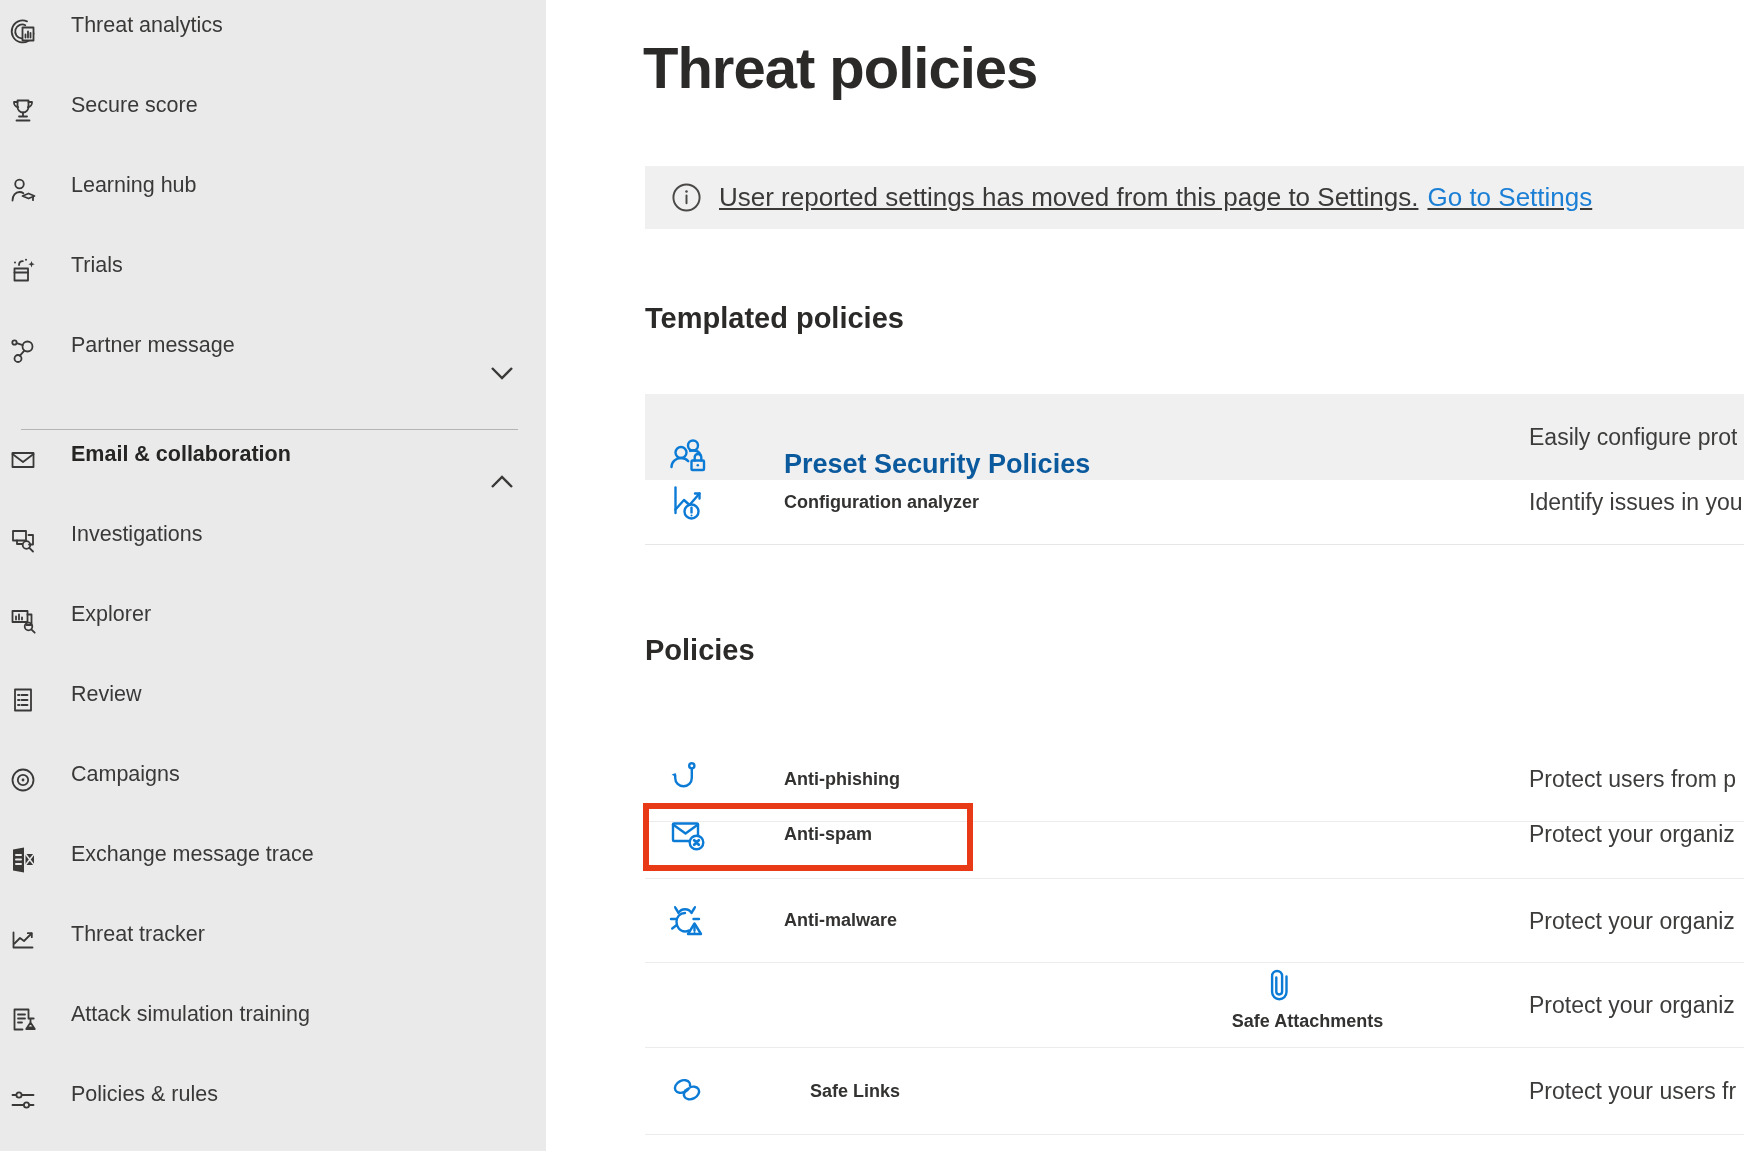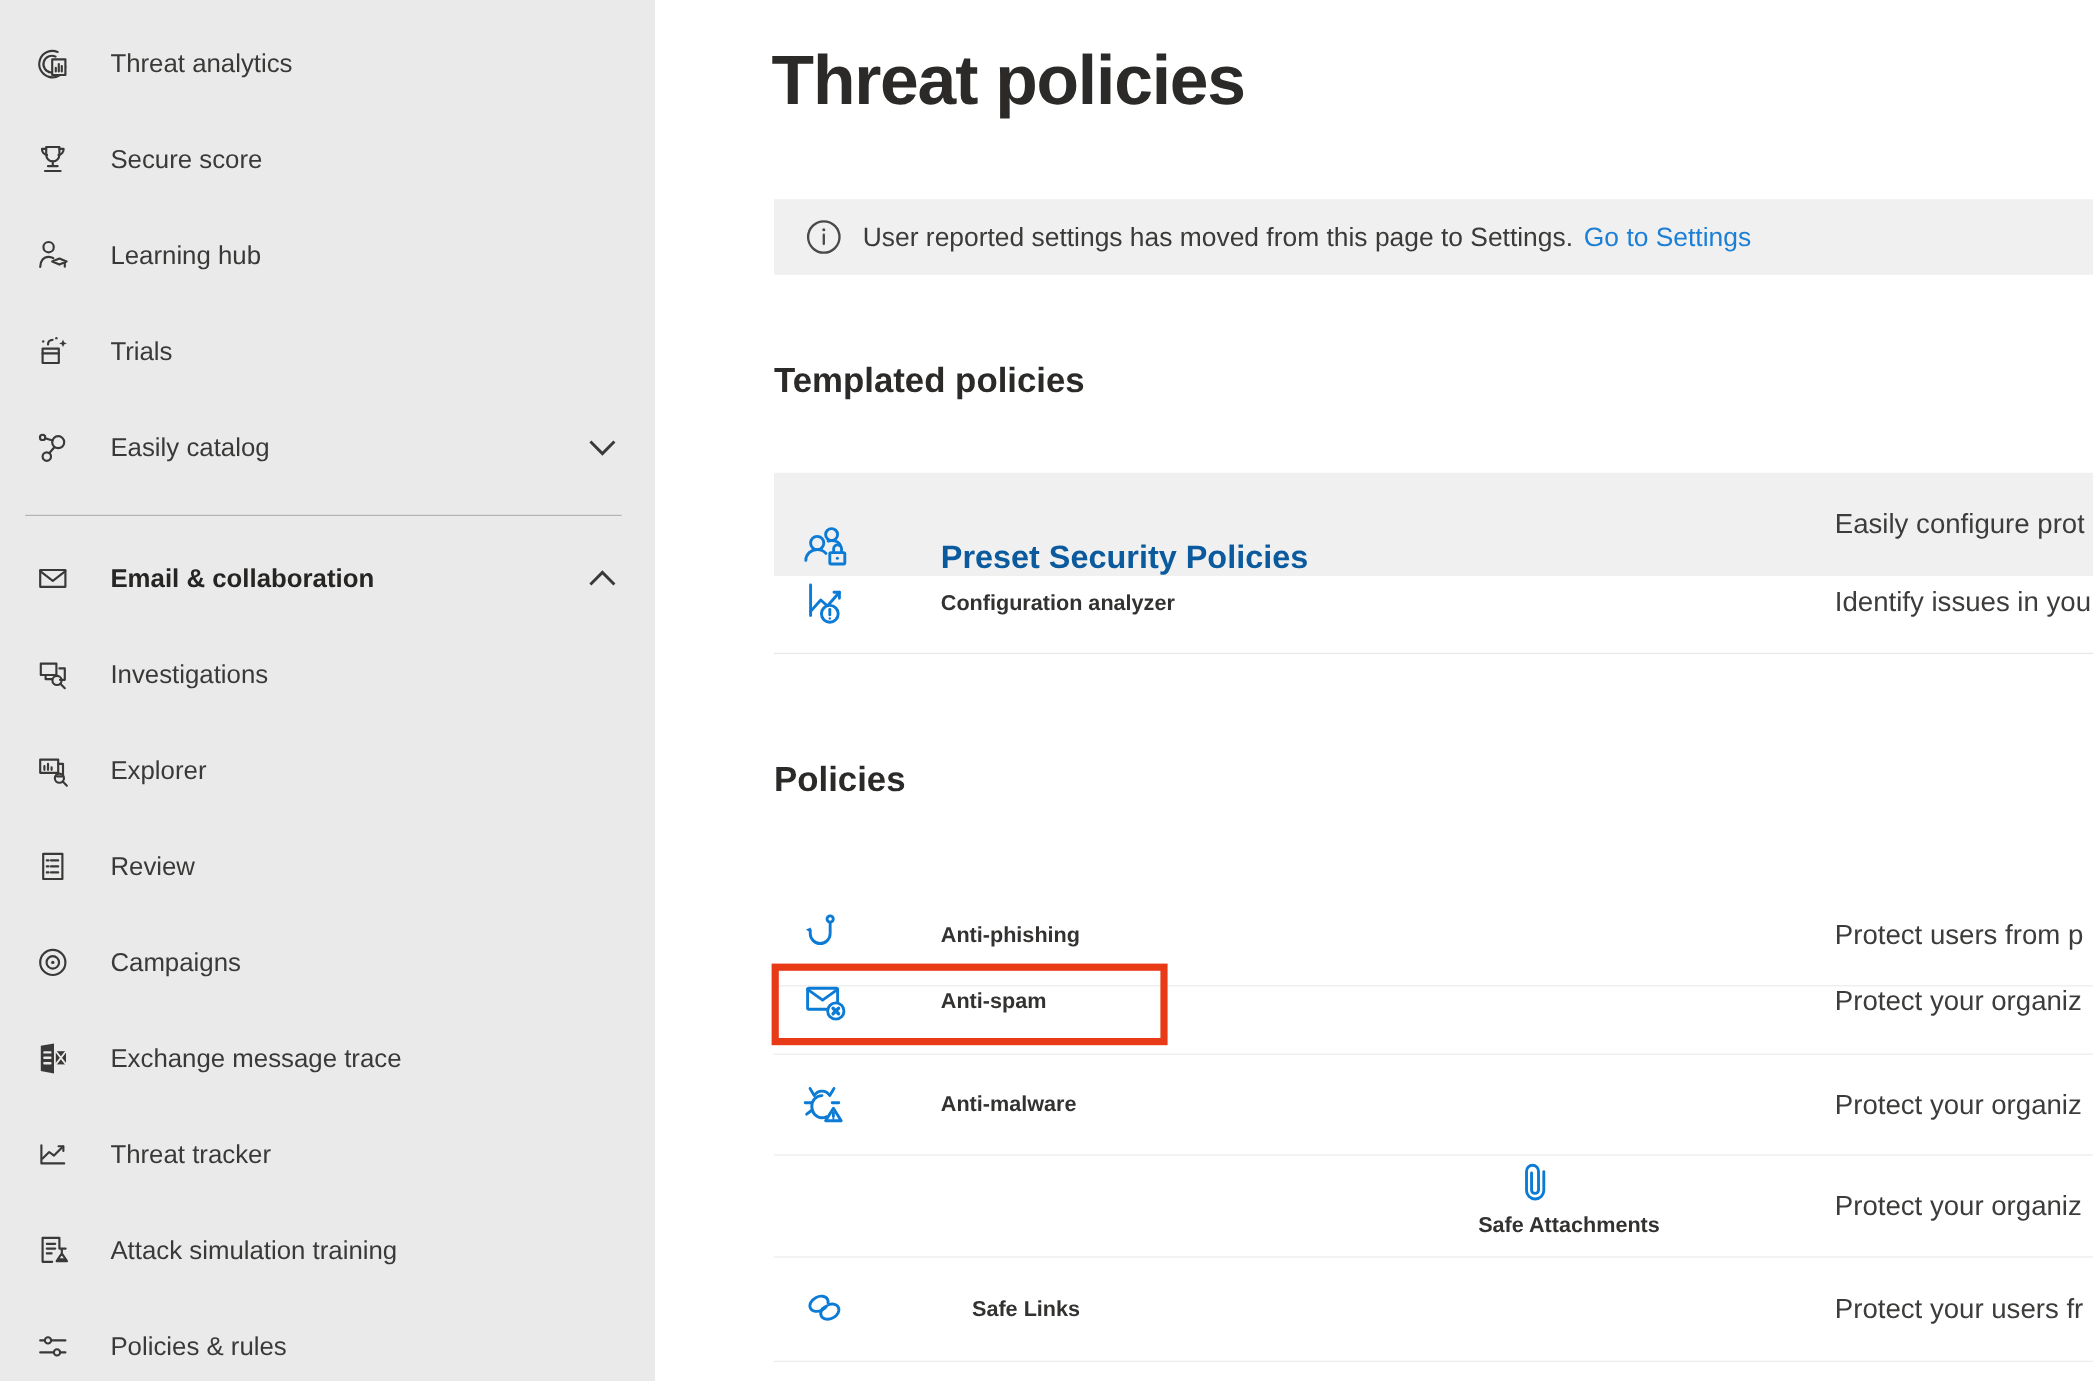--- a/index.html
+++ b/index.html
@@ -2,33 +2,33 @@
 <html><head>
 <meta charset="utf-8">
 <style>
   * { margin:0; padding:0; box-sizing:border-box; }
   html,body { width:1744px; height:1151px; overflow:hidden; background:#fff;
     font-family:"Liberation Sans", sans-serif; }
 
   
   .sidebar { position:absolute; left:0; top:0; width:546px; height:1151px; background:#eaeaea; }
   .nav { padding-top:13px; }
-  .item { height:80px; display:flex; align-items:center; padding-left:26px; position:relative; cursor:pointer; }
+  .item { height:80px; display:flex; align-items:flex-start; padding-left:5px; position:relative; cursor:pointer; }
   .item .icn { width:36px; height:36px; flex:none; }
   .item .lbl { margin-left:30px; font-size:21.5px; color:#3a3938; white-space:nowrap; }
   .item.bold .lbl { font-weight:700; color:#262524; }
   .chev { position:absolute; right:32px; top:50%; transform:translateY(-50%); }
   .side-divider { height:1px; background:#b6b4b2; margin:16px 28px 12px 21px; }
   svg.s { stroke:#3a3938; fill:none; stroke-width:1.8; stroke-linecap:round; stroke-linejoin:round; }
 
   
   .main { position:absolute; left:546px; top:0; width:1352px; height:1151px; background:#fff; overflow:hidden; }
   .page-title { position:absolute; left:97px; top:34px; font-size:58px; font-weight:700; color:#2b2a29; letter-spacing:-1px; white-space:nowrap; }
   .banner { position:absolute; left:99px; right:0; top:166px; height:63px; background:#f0f0f0; display:flex; align-items:center; }
-  .banner .btext { margin-left:17px; font-size:22px; color:#3b3a39; white-space:nowrap; }
+  .banner .btext { margin-left:17px; font-size:26px; color:#3b3a39; white-space:nowrap;text-decoration:underline; }
   .banner .info { margin-left:26px; width:31px; height:31px; flex:none; }
   .banner a { color:#1b7fd6; text-decoration:none; margin-left:9px; cursor:pointer; }
   .h2 { position:absolute; left:99px; font-size:29px; font-weight:700; color:#2b2a29; white-space:nowrap; }
   .h2.tpl { top:302px; }
   .h2.pol { top:634px; }
 
   .row { position:absolute; left:99px; right:0; display:flex; align-items:center; cursor:pointer; }
   .row .ricon { margin-left:19px; width:48px; height:48px; flex:none; }
   .row .rtitle { margin-left:72px; font-size:18px; font-weight:600; color:#333231; white-space:nowrap; }
   .row .rdesc { position:absolute; left:884px; top:50%; transform:translateY(-50%);
@@ -94,21 +94,21 @@
       <span class="lbl">Trials</span>
     </div>
 
     <div class="item">
       <svg class="icn s" viewBox="0 0 36 36">
         <circle cx="9.5" cy="9.5" r="2.2"></circle>
           <circle cx="22.5" cy="13.5" r="5"></circle>
           <circle cx="13" cy="25.5" r="3.5"></circle>
         <path d="M11.6 10.2l6.2 1.9M15 22.7l4.3-5"></path>
       </svg>
-      <span class="lbl">Easily catalog</span>
+      <span class="lbl">Partner message</span>
       <svg class="chev" width="24" height="14" viewBox="0 0 24 14">
         <path d="M2 2l10 10L22 2" fill="none" stroke="#3a3938" stroke-width="2.4"></path>
       </svg>
     </div>
 
     <div class="side-divider"></div>
 
     <div class="item bold">
       <svg class="icn s" viewBox="0 0 36 36">
         <rect x="7.5" y="11" width="21" height="14"></rect>

